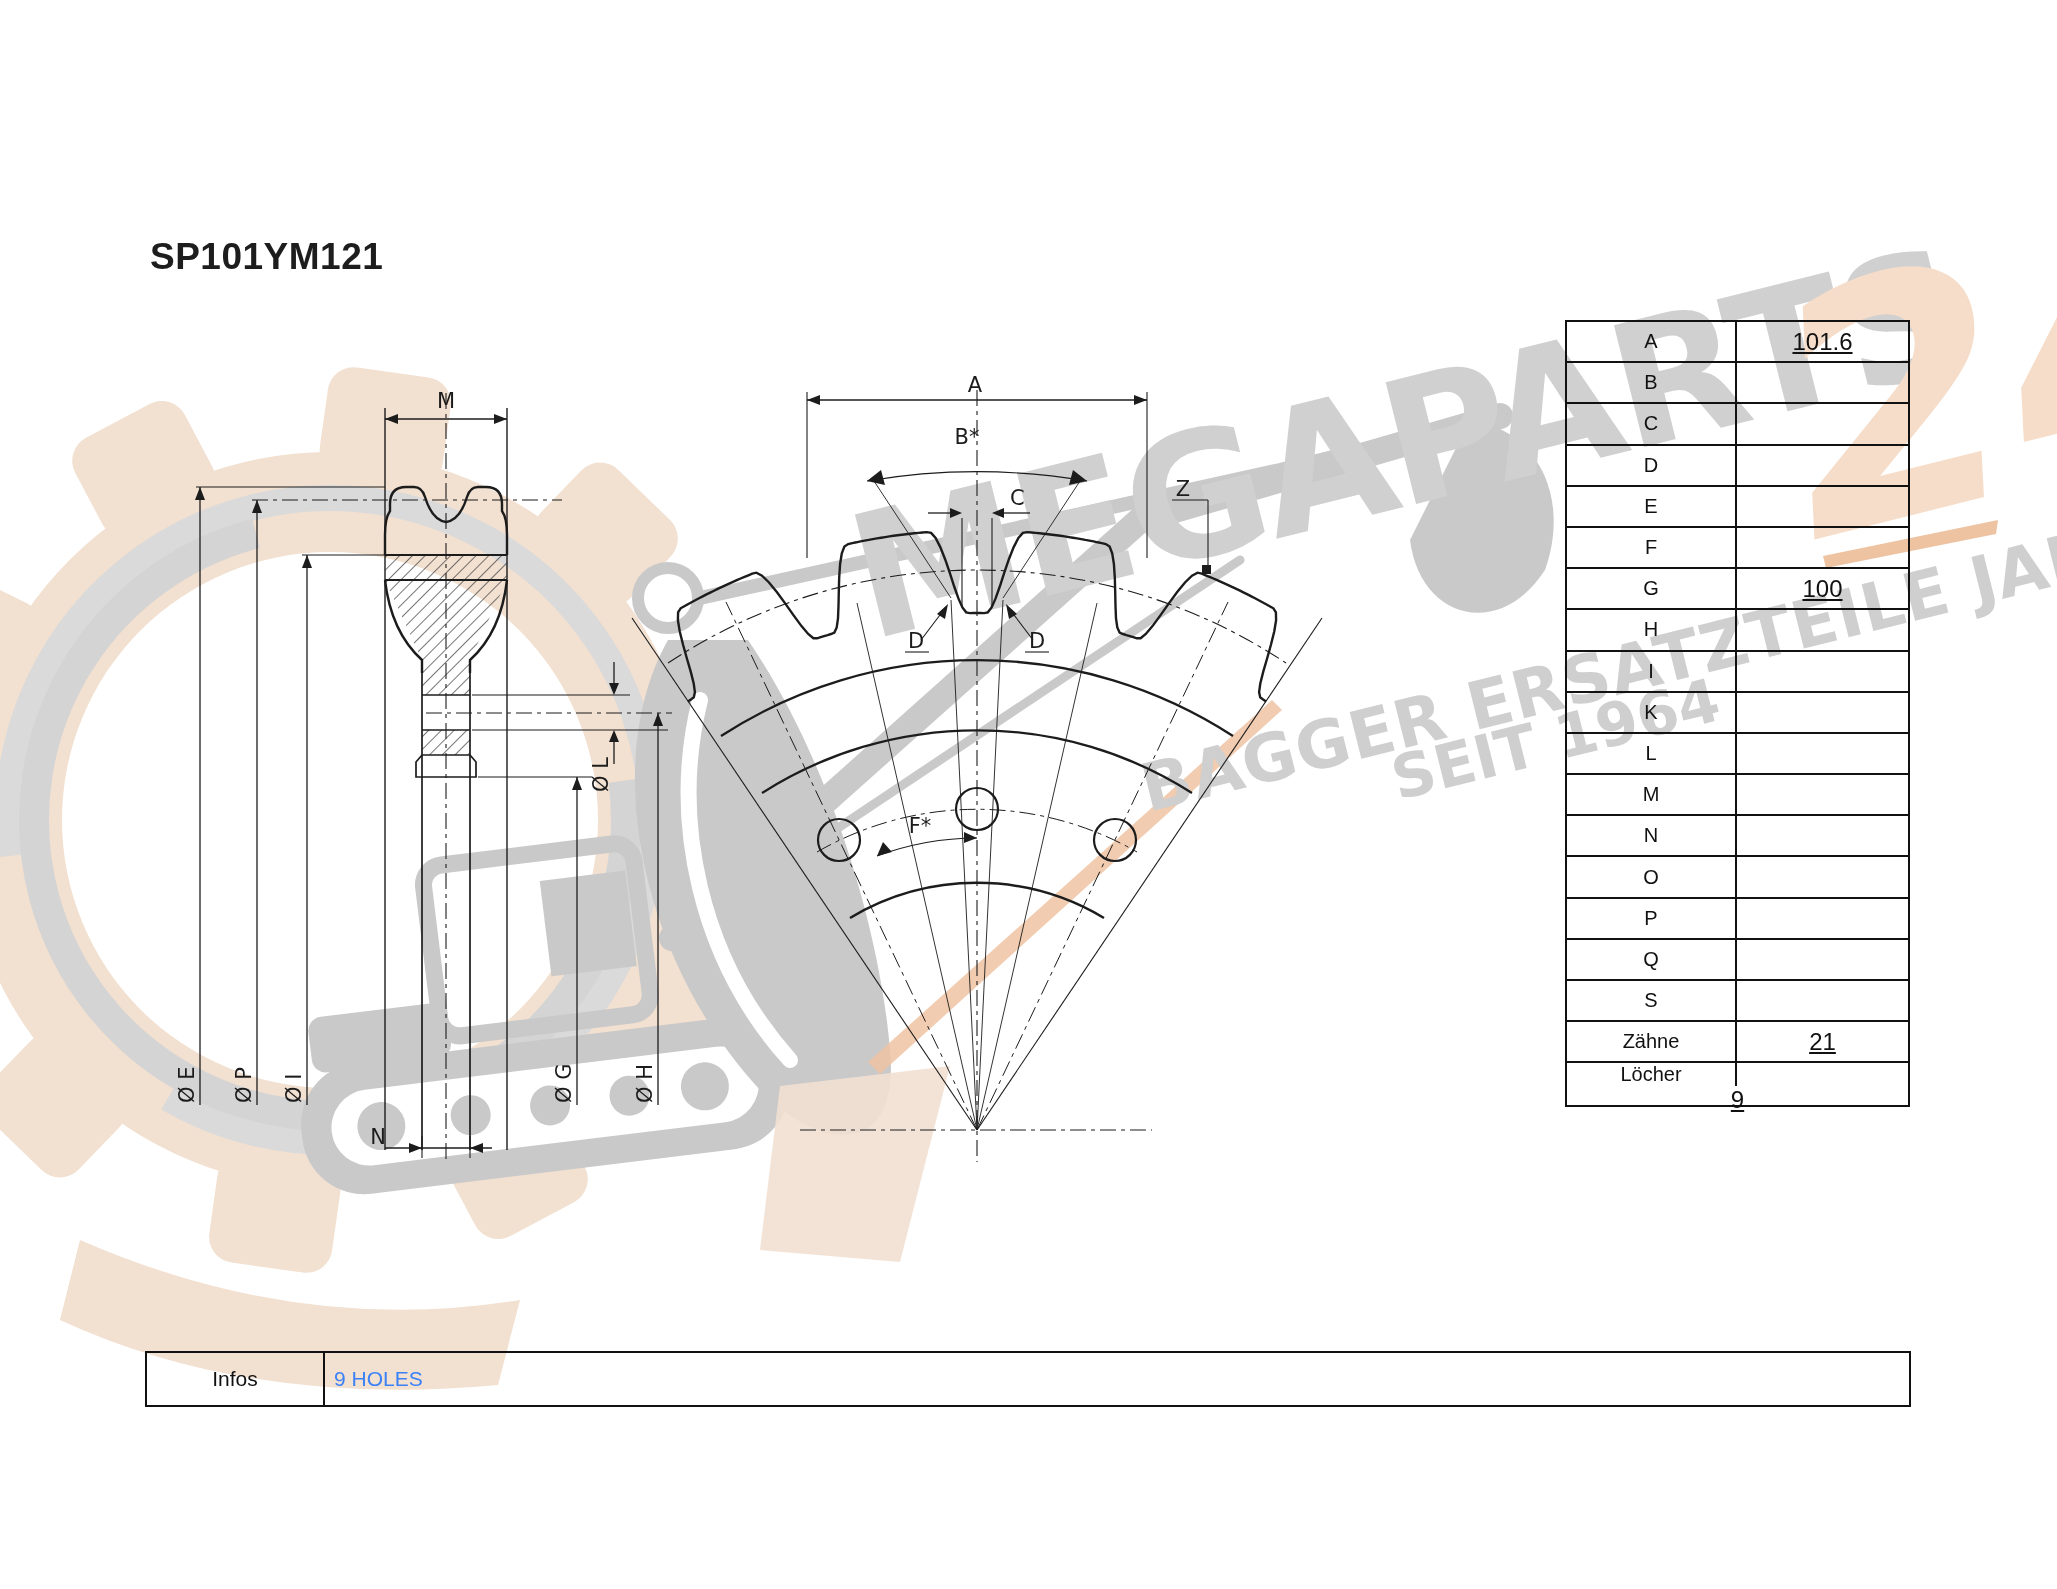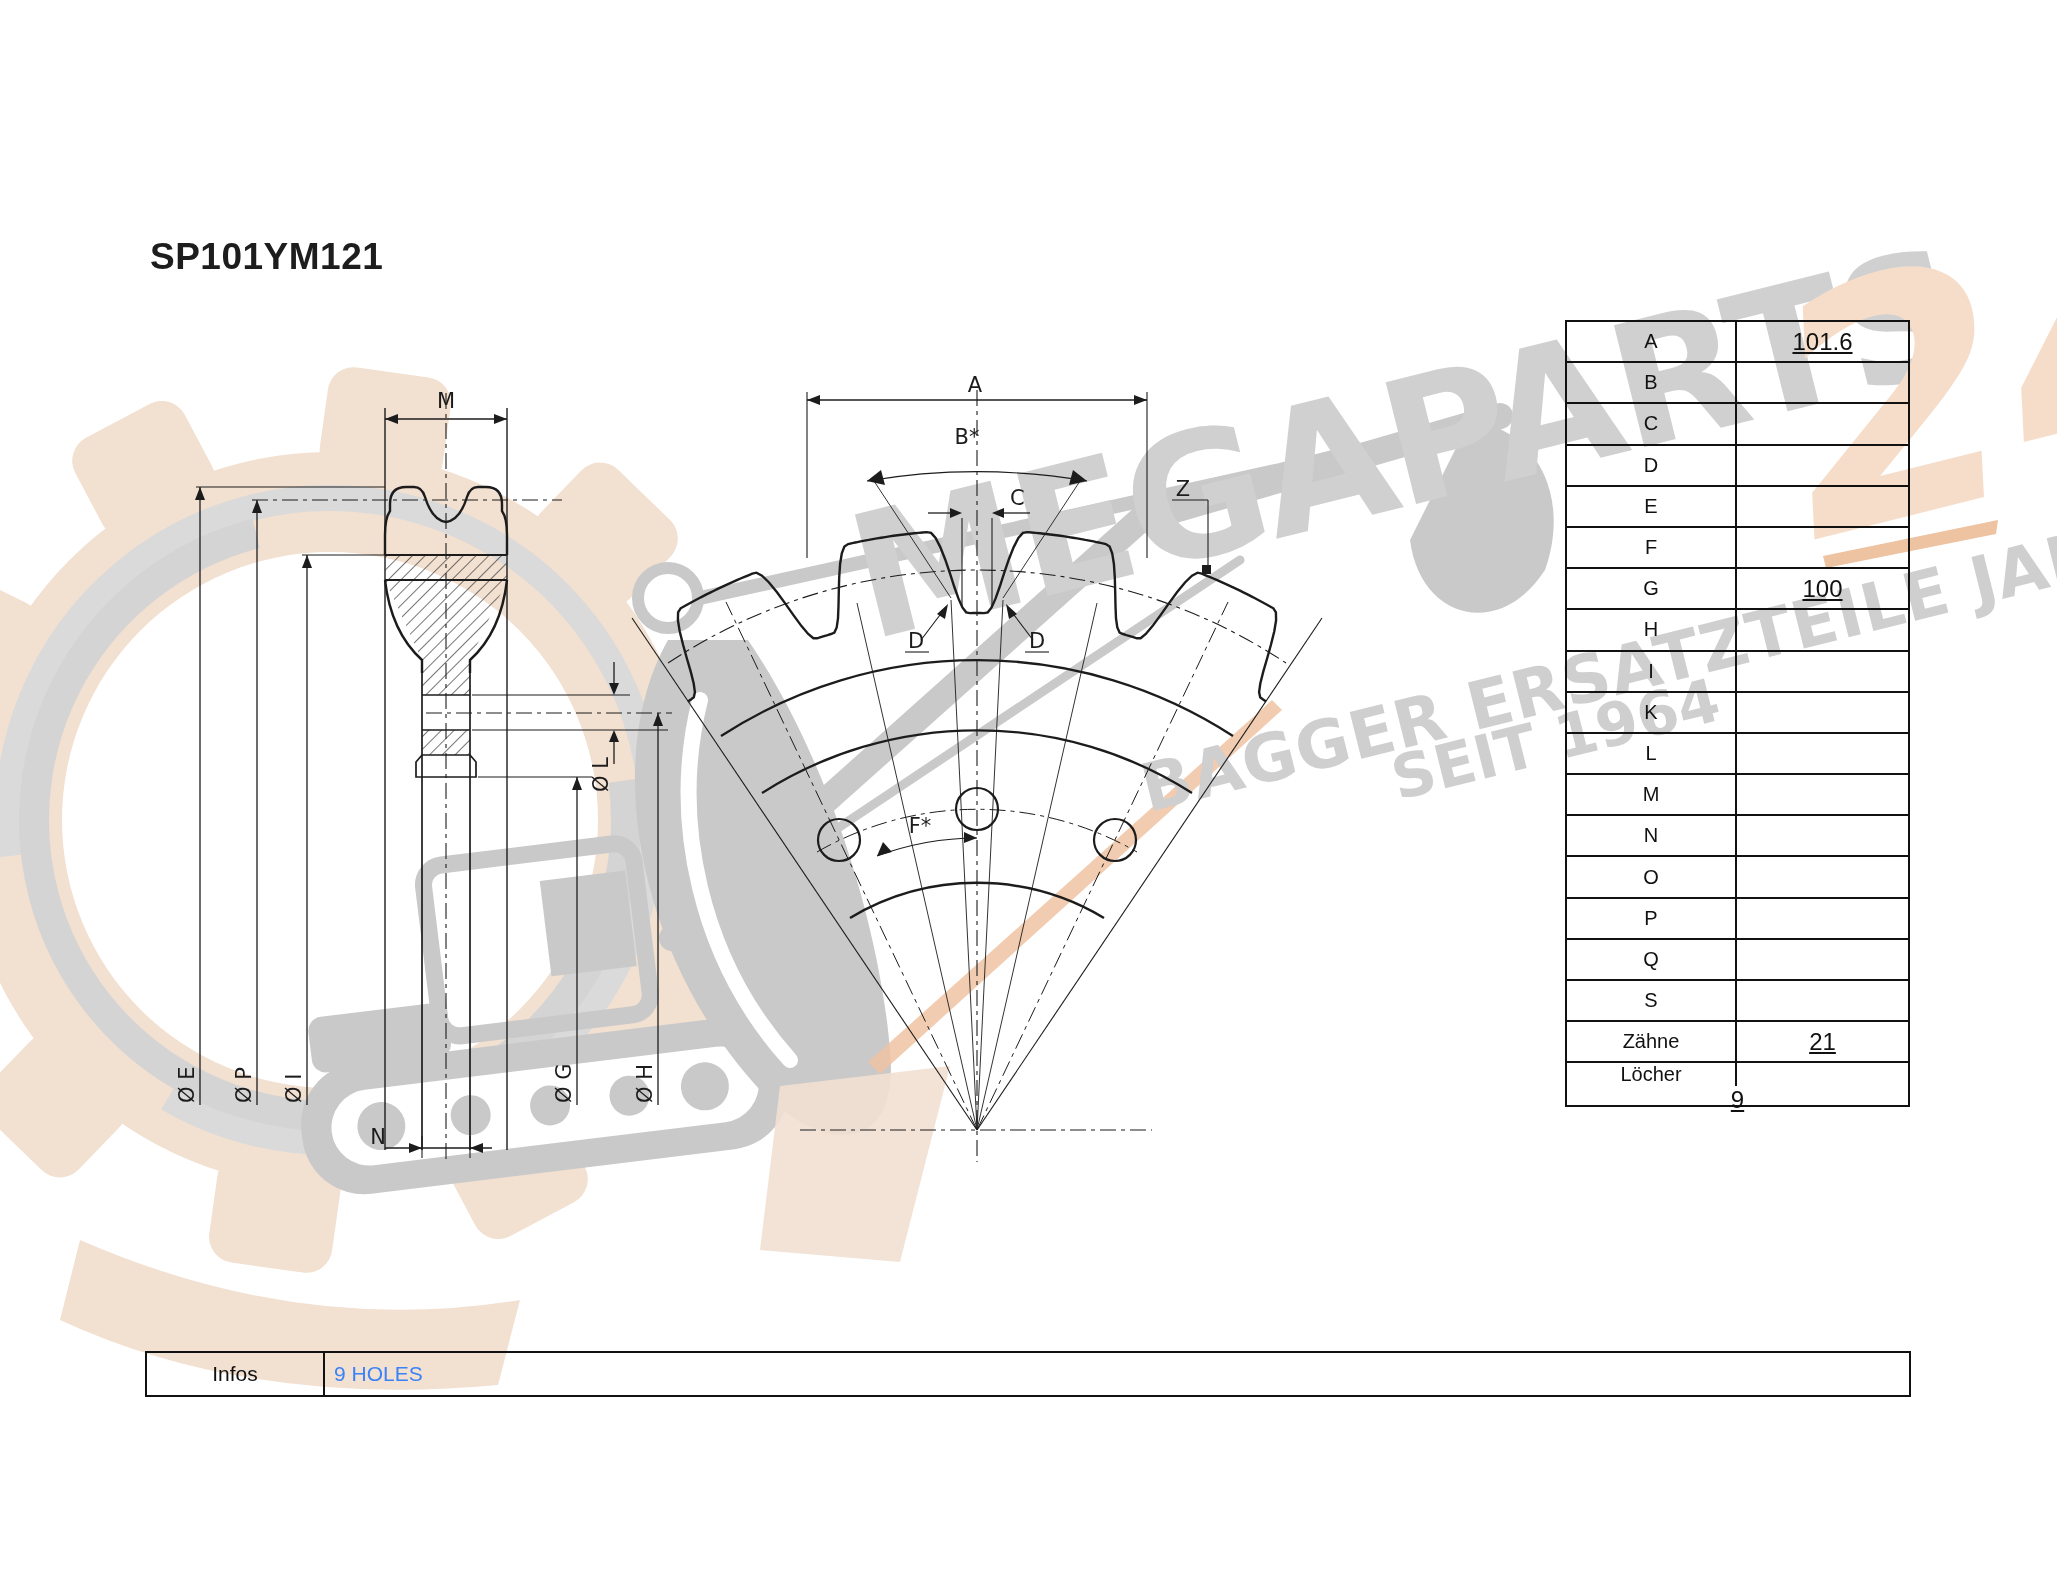--- a/index.html
+++ b/index.html
@@ -13,21 +13,21 @@
   
   #spec-table{position:absolute;left:1565px;top:320px;width:345px;z-index:2;
         border:2px solid #111;box-sizing:border-box;background:transparent;}
   .spec-row{display:flex;height:41.2px;box-sizing:border-box;border-bottom:2px solid #111;}
   .spec-row:last-child{border-bottom:none;flex-direction:column;}
   .spec-label{width:170px;box-sizing:border-box;border-right:2px solid #111;
         display:flex;align-items:center;justify-content:center;font-size:20px;color:#111;}
   .spec-value{flex:1;display:flex;align-items:center;justify-content:center;
         font-size:24px;color:#111;text-decoration:underline;}
   
-  #info-bar{position:absolute;left:145px;top:1351px;width:1766px;height:46px;z-index:2;
+  #info-bar{position:absolute;left:145px;top:1351px;width:1766px;height:56px;z-index:2;
         border:2.5px solid #111;box-sizing:border-box;display:flex;background:transparent;}
   #info-label{width:178px;box-sizing:border-box;border-right:2px solid #111;
         display:flex;align-items:center;justify-content:center;font-size:21px;color:#111;}
   #info-value{flex:1;display:flex;align-items:center;font-size:21px;color:#3b82f6;padding-left:9px;}
   svg text{font-family:"DejaVu Sans",sans-serif;}
 </style>
 </head>
 <body>
 
 <div id="page">

